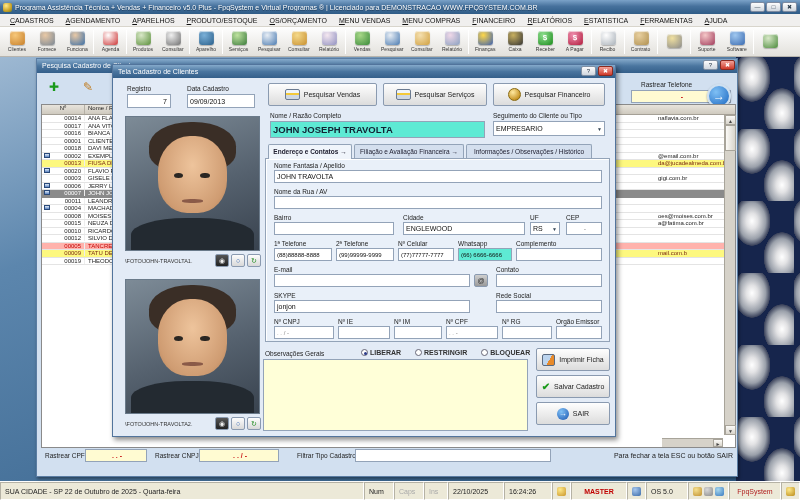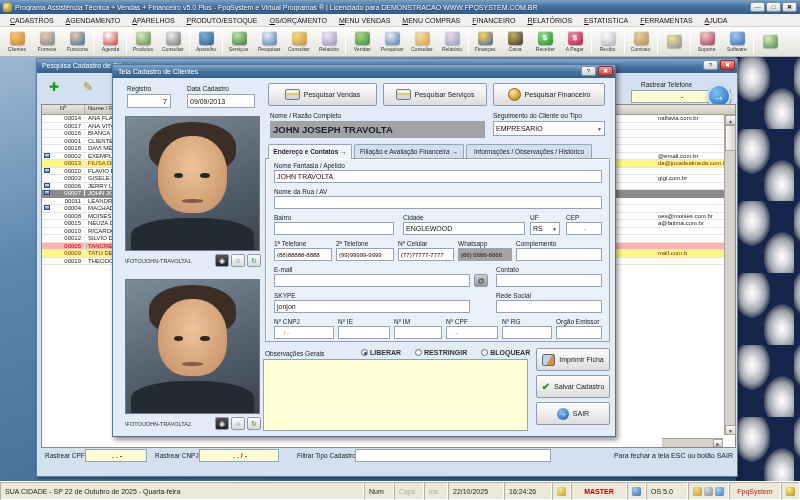--- a/index.html
+++ b/index.html
@@ -73,21 +73,21 @@
   .sarrow.bottom { position:absolute; bottom:0; }
   .sthumb { position:absolute; top:10px; width:11px; height:26px; background:linear-gradient(90deg,#fbfaf7,#d8d4cb); border:1px solid #a8a49a; }
   .hscroll { position:absolute; right:12px; bottom:0; left:620px; height:9px; background:#d6d2c9; border-top:1px solid #a8a49a; }
   .harrow { position:absolute; right:0; width:10px; height:8px; font-size:5px; text-align:center; line-height:8px; color:#444;
     background:linear-gradient(#fbfaf7,#d8d4cb); border:1px solid #a8a49a; }
 
   .lbl { font-size:6.5px; color:#222; white-space:nowrap; }
   .inp { background:#fff; border:1px solid #93a3b8; font-size:7px; color:#111; display:flex; align-items:center;
     padding-left:2px; white-space:nowrap; overflow:hidden; }
   .inp.yellow { background:#fffbd2; color:#cc2020; font-weight:bold; }
-  .inp.green { background:#a3a3a3; }
+  .inp.green { background:#5eead4; }
   .redmask { color:#cc2020; font-weight:bold; }
 
   .bluebtn { width:24px; height:24px; border-radius:50%; border:2px solid #cfe0f0;
     background:radial-gradient(circle at 35% 30%,#7fc0f5,#1a66c0); color:#fff; font-size:12px; line-height:20px;
     text-align:center; box-shadow:0 1px 2px rgba(0,0,0,.4); }
 
   
   .dialog { position:absolute; left:112px; top:7px; width:504px; height:373px; background:#e3ebf6;
     border:1px solid #52749c; box-shadow:2px 3px 5px rgba(0,0,0,.45); z-index:2; }
   .dtitle { height:13px; background:linear-gradient(180deg,#85aacb 0%,#4a759f 50%,#345f8a 100%);

